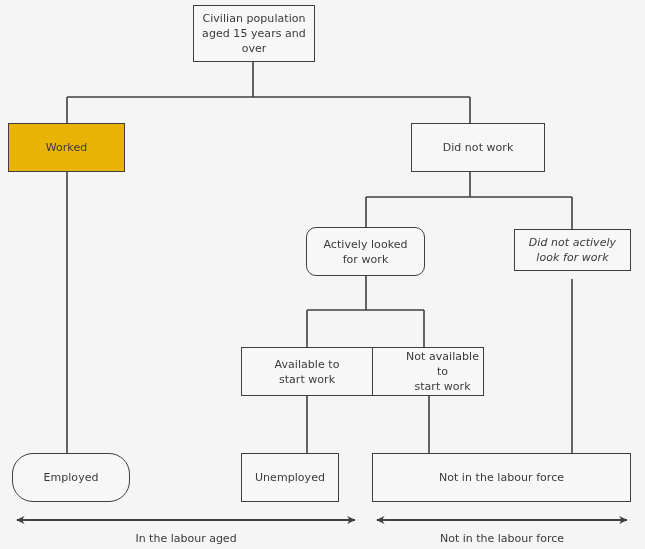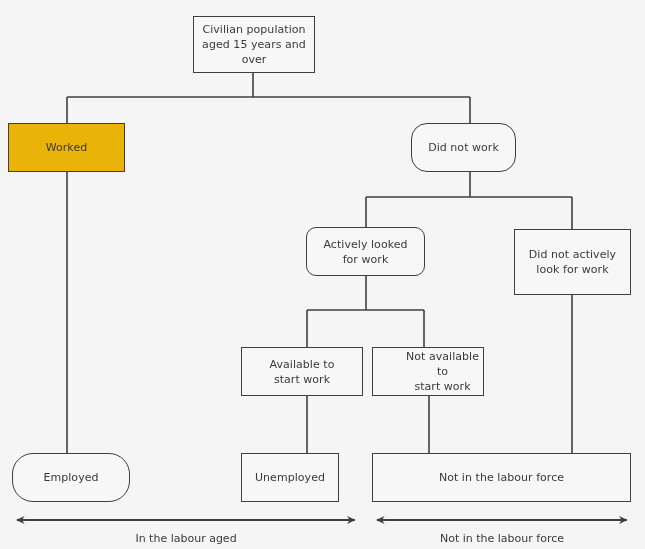--- a/index.html
+++ b/index.html
@@ -81,30 +81,30 @@
         <polyline points="429,396 429,453" fill="none" stroke="#3f3f3f" stroke-width="1.6"></polyline>
         <polyline points="572,279 572,453" fill="none" stroke="#3f3f3f" stroke-width="1.6"></polyline>
       </g>
     <g id="arrows-group">
         <line x1="17" y1="520" x2="355" y2="520" stroke="#3f3f3f" stroke-width="1.8" marker-start="url(#arrow-start)" marker-end="url(#arrow-end)"></line>
         <line x1="377" y1="520" x2="627" y2="520" stroke="#3f3f3f" stroke-width="1.8" marker-start="url(#arrow-start)" marker-end="url(#arrow-end)"></line>
       </g>
   </svg>
 
   <div id="nodes-layer">
-      <div class="node" style="left: 193px; top: 16px; width: 122px; height: 57px; background: rgb(247, 247, 247); border-color: rgb(63, 63, 63); color: rgb(58, 58, 58);"><span>Civilian population
+      <div class="node" style="left: 193px; top: 5px; width: 122px; height: 57px; background: rgb(247, 247, 247); border-color: rgb(63, 63, 63); color: rgb(58, 58, 58);"><span>Civilian population
 aged 15 years and
 over</span></div>
       <div class="node" style="left: 8px; top: 123px; width: 117px; height: 49px; background: #eab308; border-color: rgb(63, 63, 63); color: rgb(58, 58, 58);"><span>Worked</span></div>
-      <div class="node" style="left: 411px; top: 123px; width: 105px; height: 49px; background: rgb(247, 247, 247); border-color: rgb(63, 63, 63); color: rgb(58, 58, 58); border-radius: 16px;"><span>Did not work</span></div>
+      <div class="node" style="left: 411px; top: 123px; width: 134px; height: 49px; background: rgb(247, 247, 247); border-color: rgb(63, 63, 63); color: rgb(58, 58, 58);"><span>Did not work</span></div>
       <div class="node" style="left: 306px; top: 227px; width: 119px; height: 49px; background: rgb(247, 247, 247); border-color: rgb(63, 63, 63); color: rgb(58, 58, 58); border-radius: 10px;"><span>Actively looked
 for work</span></div>
-      <div class="node" style="left: 514px; top: 229px; width: 117px; height: 66px; background: rgb(247, 247, 247); border-color: rgb(63, 63, 63); color: rgb(58, 58, 58);"><span>Did not actively
+      <div class="node" style="left: 514px; top: 229px; width: 117px; height: 42px; background: rgb(247, 247, 247); border-color: rgb(63, 63, 63); color: rgb(58, 58, 58); font-style: italic;"><span>Did not actively
 look for work</span></div>
-      <div class="node" style="left: 241px; top: 347px; width: 122px; height: 49px; background: rgb(247, 247, 247); border-color: rgb(63, 63, 63); color: rgb(58, 58, 58);"><span>Available to
+      <div class="node" style="left: 241px; top: 347px; width: 132px; height: 49px; background: rgb(247, 247, 247); border-color: rgb(63, 63, 63); color: rgb(58, 58, 58);"><span>Available to
 start work</span></div>
       <div class="node" style="left: 372px; top: 347px; width: 112px; height: 49px; background: rgb(247, 247, 247); border-color: rgb(63, 63, 63); color: rgb(58, 58, 58); padding-left: 29px;"><span>Not available to
 start work</span></div>
       <div class="node" style="left: 12px; top: 453px; width: 118px; height: 49px; background: rgb(247, 247, 247); border-color: rgb(63, 63, 63); color: rgb(58, 58, 58); border-radius: 21px;"><span>Employed</span></div>
       <div class="node" style="left: 241px; top: 453px; width: 98px; height: 49px; background: rgb(247, 247, 247); border-color: rgb(63, 63, 63); color: rgb(58, 58, 58);"><span>Unemployed</span></div>
       <div class="node" style="left: 372px; top: 453px; width: 259px; height: 49px; background: rgb(247, 247, 247); border-color: rgb(63, 63, 63); color: rgb(58, 58, 58);"><span>Not in the labour force</span></div>
     </div>
   <div id="labels-layer">
       <div class="axis-label" style="left: 0px; top: 532px; width: 645px; text-align: left; color: rgb(58, 58, 58);">
         <span style="position: absolute; left: 186px; transform: translateX(-50%);">In the labour aged</span>

